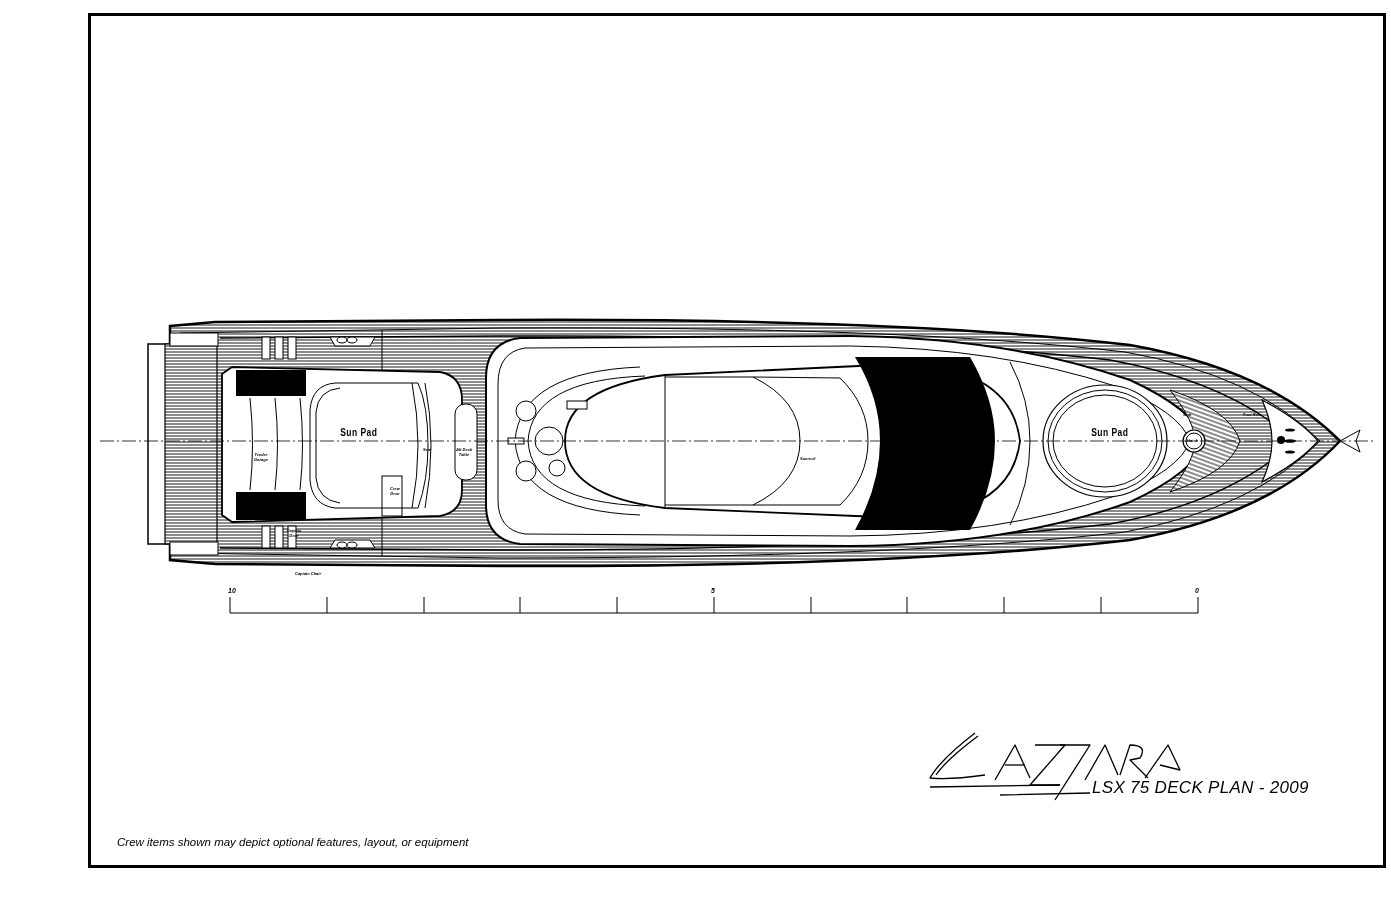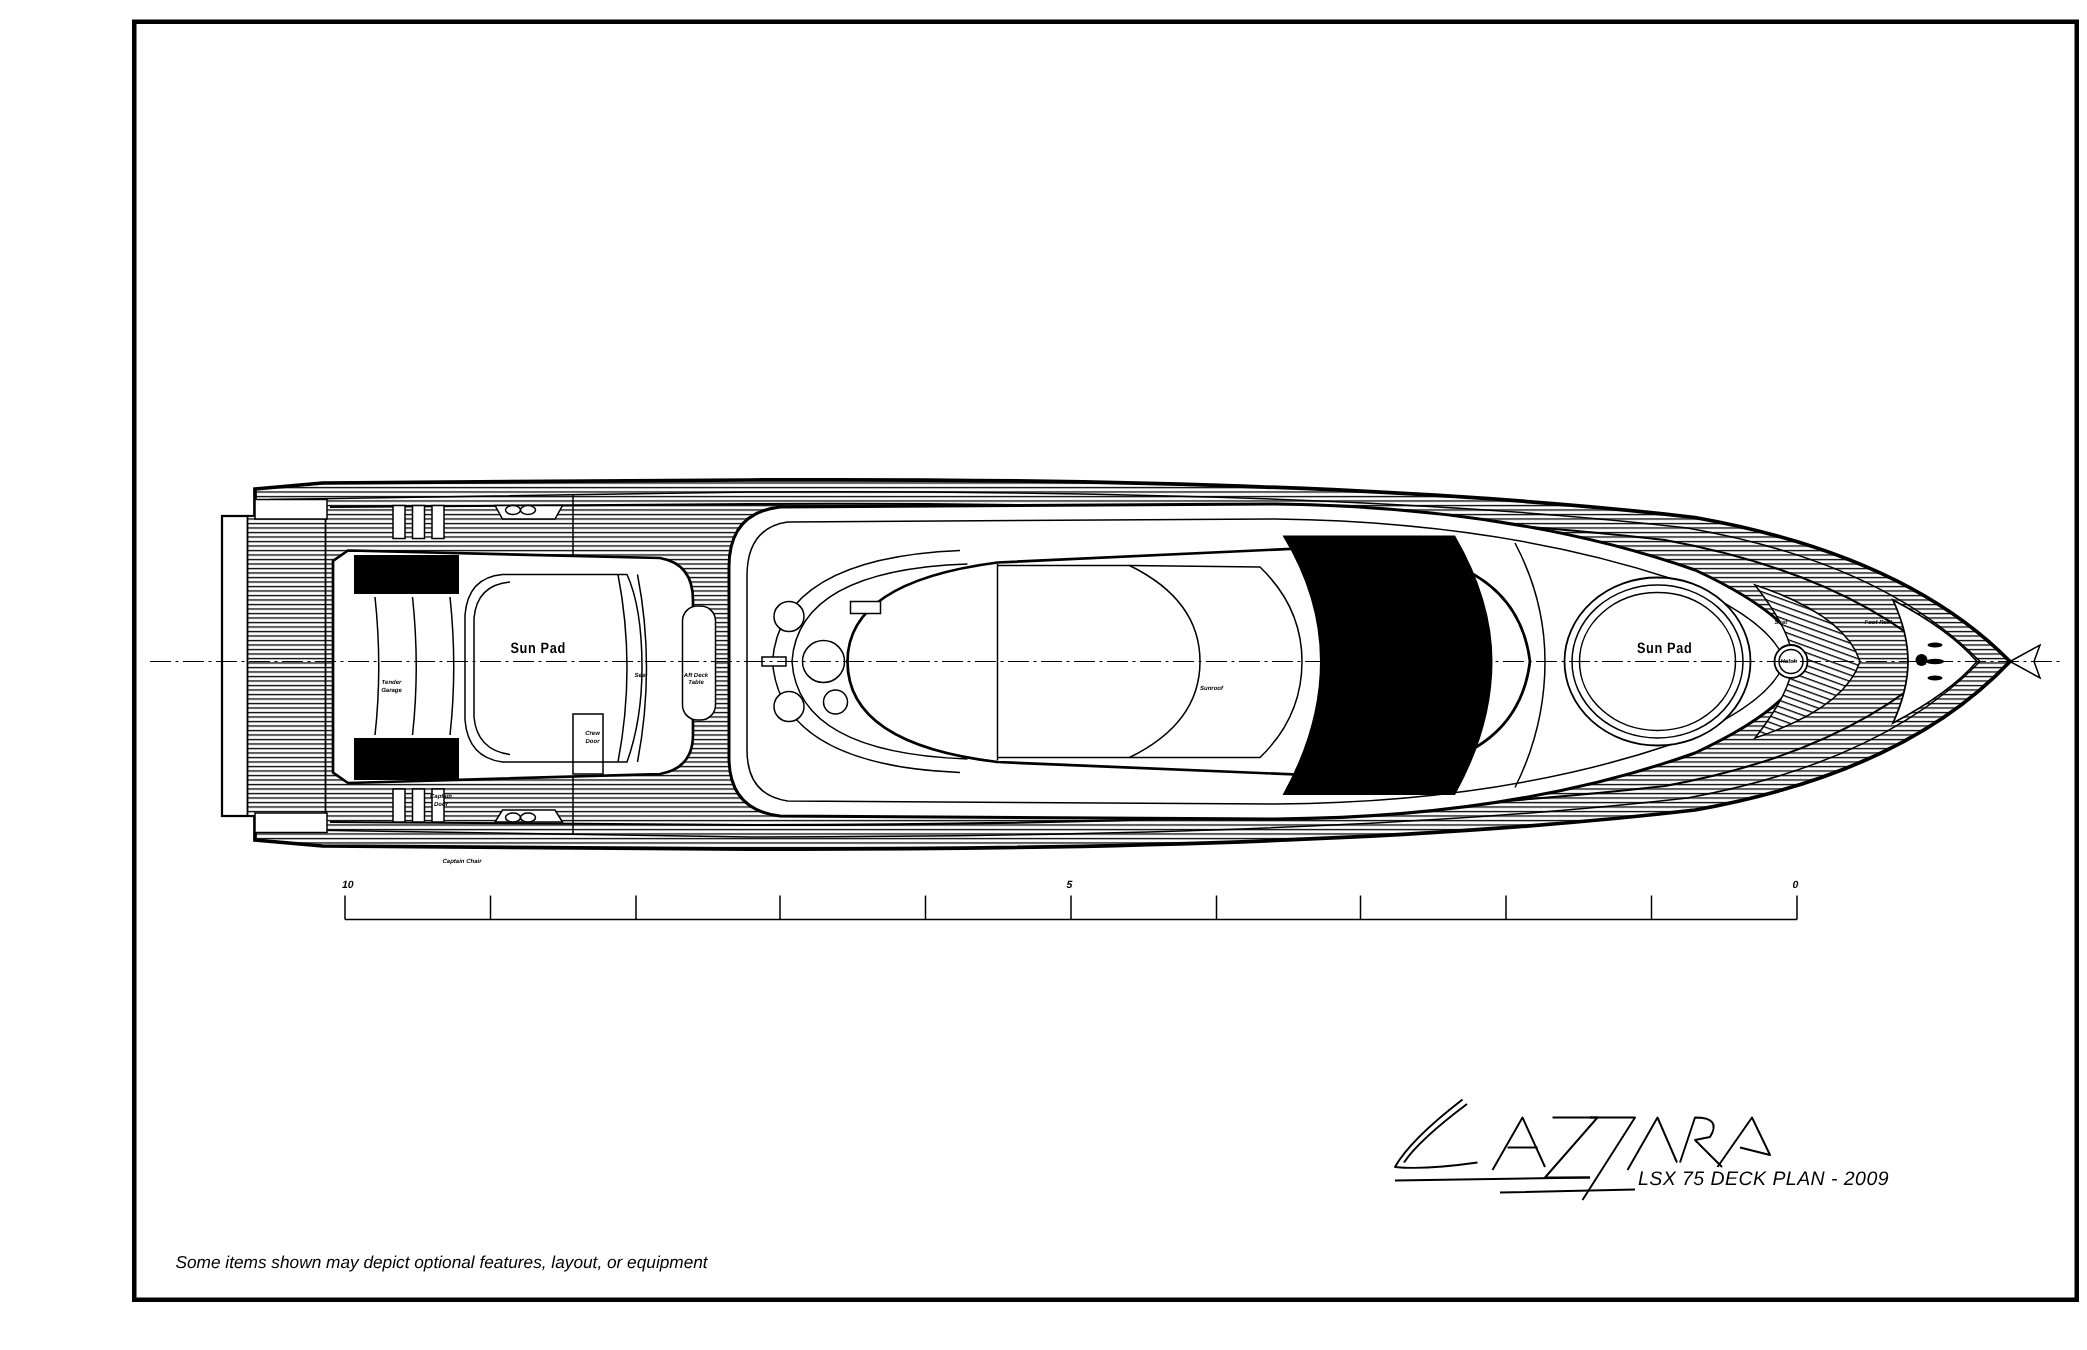--- a/index.html
+++ b/index.html
@@ -3,21 +3,21 @@
 <meta charset="utf-8">
 <style>
   html,body{margin:0;padding:0;background:#ffffff;}
   body{width:1391px;height:900px;position:relative;overflow:hidden;font-family:"Liberation Sans",sans-serif;}
   .frame{position:absolute;left:88px;top:13px;width:1292px;height:849px;border:3px solid #000;box-sizing:content-box;}
   svg.plan{position:absolute;left:0;top:0;width:1391px;height:900px;}
   .lbl{position:absolute;font-family:"Liberation Sans",sans-serif;font-weight:bold;color:#000;white-space:nowrap;}
   .sunpod{font-size:10px;letter-spacing:0.5px;transform:scaleX(0.85);}
   .tiny{font-size:4px;font-style:italic;font-weight:bold;line-height:5px;text-align:center;}
   .scale-num{position:absolute;font-size:7px;font-weight:bold;font-style:italic;}
-  .title{position:absolute;left:1092px;top:778px;font-size:13px;font-style:italic;font-weight:normal;letter-spacing:0.3px;text-align:right;}
+  .title{position:absolute;left:1092px;top:778px;font-size:17px;font-style:italic;font-weight:normal;letter-spacing:0.3px;text-align:right;}
   .disclaimer{position:absolute;left:117px;top:836px;font-size:11.5px;font-style:italic;}
 </style>
 </head>
 <body>
 
 <div class="frame"></div>
 
 <svg class="plan" viewBox="0 0 1391 900" xmlns="http://www.w3.org/2000/svg">
   <defs>
     <pattern id="teak" width="6" height="3" patternUnits="userSpaceOnUse">
@@ -159,13 +159,13 @@
 <div class="lbl tiny" style="left:800px;top:456px;">Sunroof</div>
 <div class="lbl tiny" style="left:1187px;top:438px;">Hatch</div>
 <div class="lbl tiny" style="left:1183px;top:412px;">Seat</div>
 <div class="lbl tiny" style="left:1243px;top:412px;">Foot Rest</div>
 
 <div class="scale-num" style="left:228px;top:587px;">10</div>
 <div class="scale-num" style="left:711px;top:587px;">5</div>
 <div class="scale-num" style="left:1195px;top:587px;">0</div>
 
 <div class="title">LSX  75 DECK PLAN - 2009</div>
-<div class="disclaimer">Some items shown may depict optional features, layout, or equipment</div>
+<div class="disclaimer">Crew items shown may depict optional features, layout, or equipment</div>
 
 </body></html>

